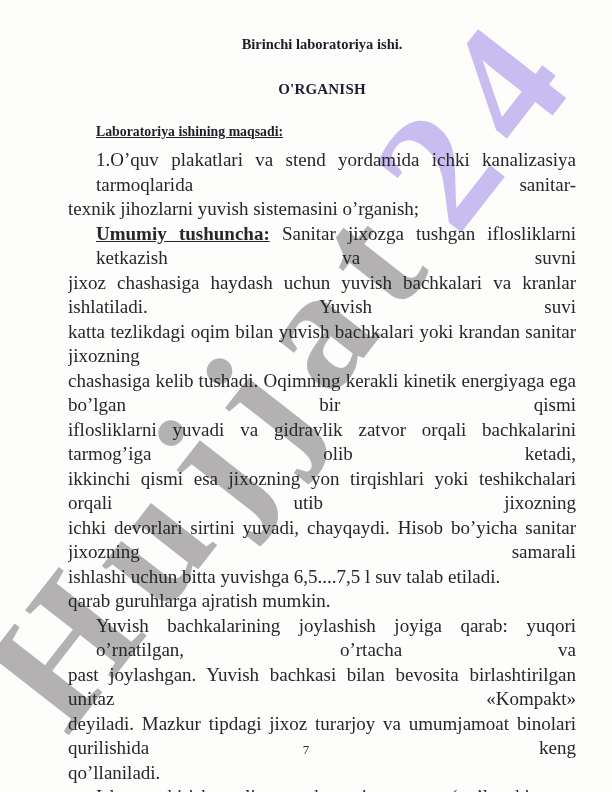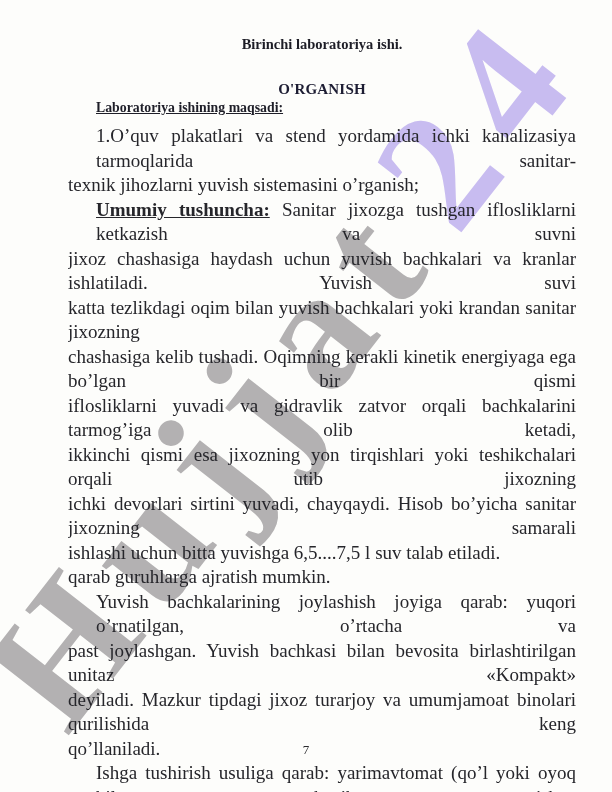--- a/index.html
+++ b/index.html
@@ -21,21 +21,21 @@
   .content { position:relative; z-index:1; padding:36px 36px 0 68px; }
   .doc-title {
     margin:0; font-size:14.5px; line-height:17px; font-weight:bold;
     text-align:center; color:#1d1d26;
   }
   .doc-heading {
     margin:8px 0 0 0; font-size:15px; line-height:19px; font-weight:bold;
     text-align:center; color:#1d1d33; letter-spacing:0.2px;
   }
   .subheading {
-    padding-left:28px; font-size:13.8px; line-height:17px;
+    margin-top:24px; padding-left:28px; font-size:13.8px; line-height:17px;
     font-weight:bold; color:#1e1e28;
   }
   .subheading .u { text-decoration:underline; }
   .paragraphs { margin-top:8px; font-size:19px; line-height:24.5px; }
   .line { text-align:justify; text-align-last:justify; overflow:hidden; }
   .line.first { padding-left:28px; }
   .line.lastline { text-align-last:left; }
   .lead { font-weight:bold; text-decoration:underline; }
   .pagenum {
     position:absolute; top:742px; left:0; width:612px; z-index:1;

